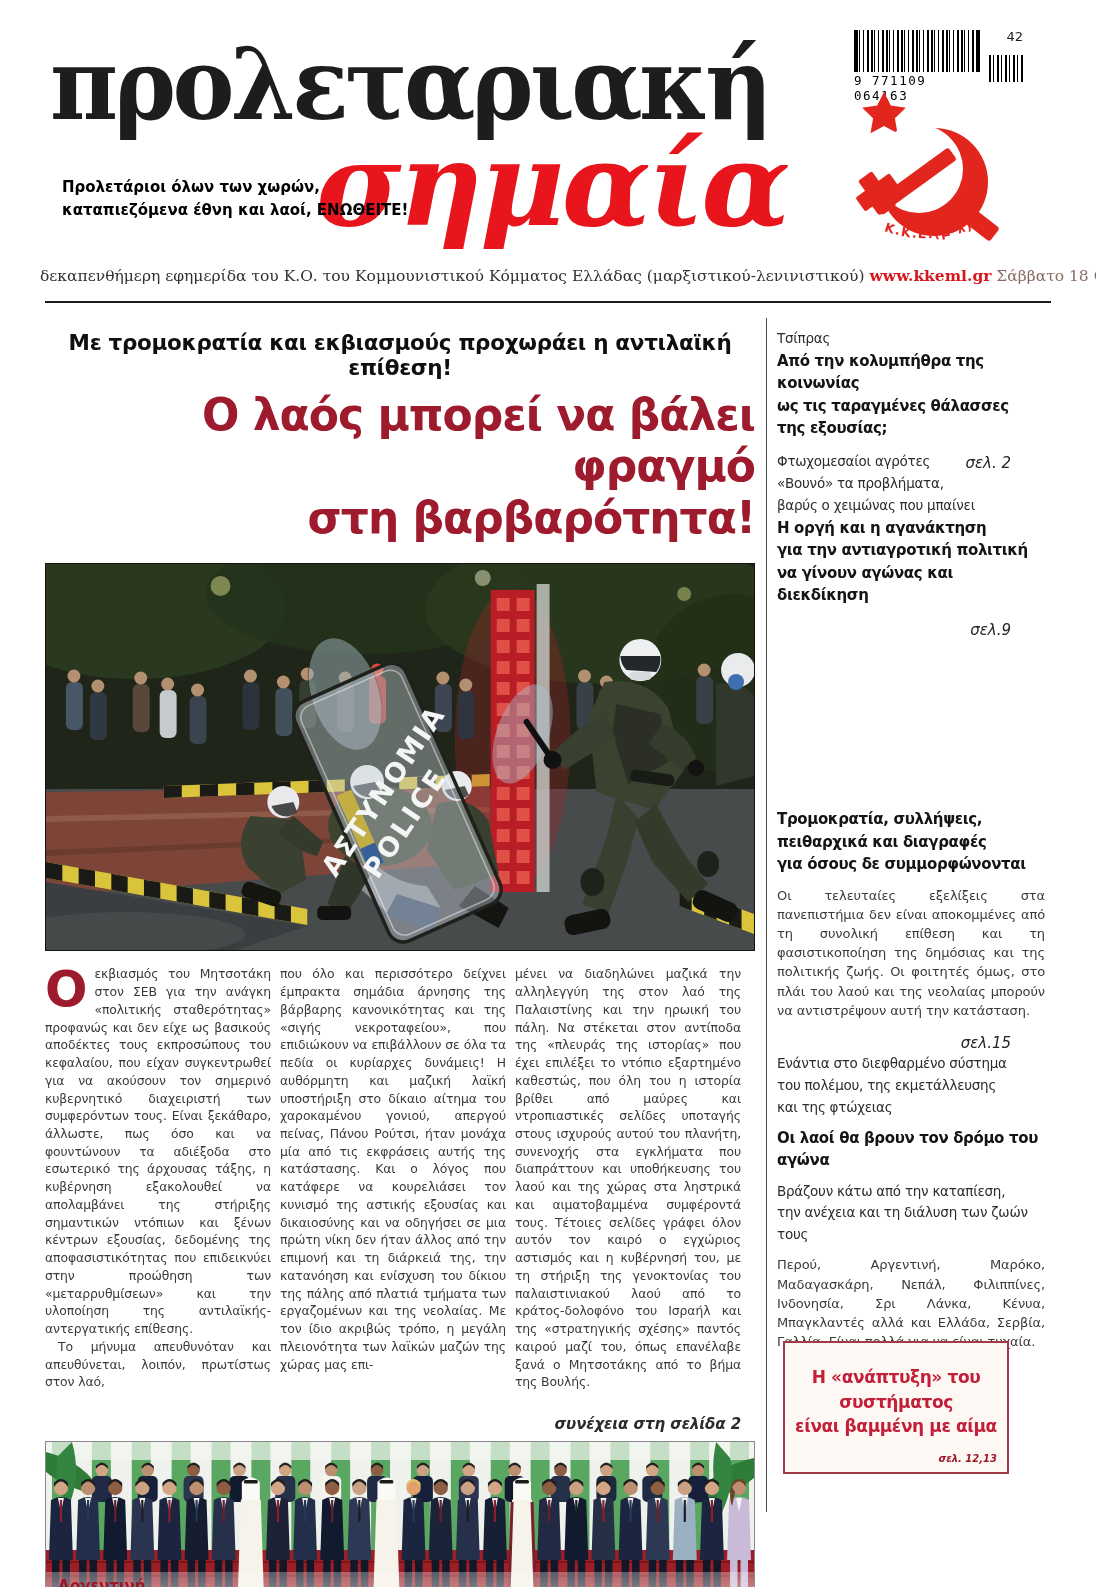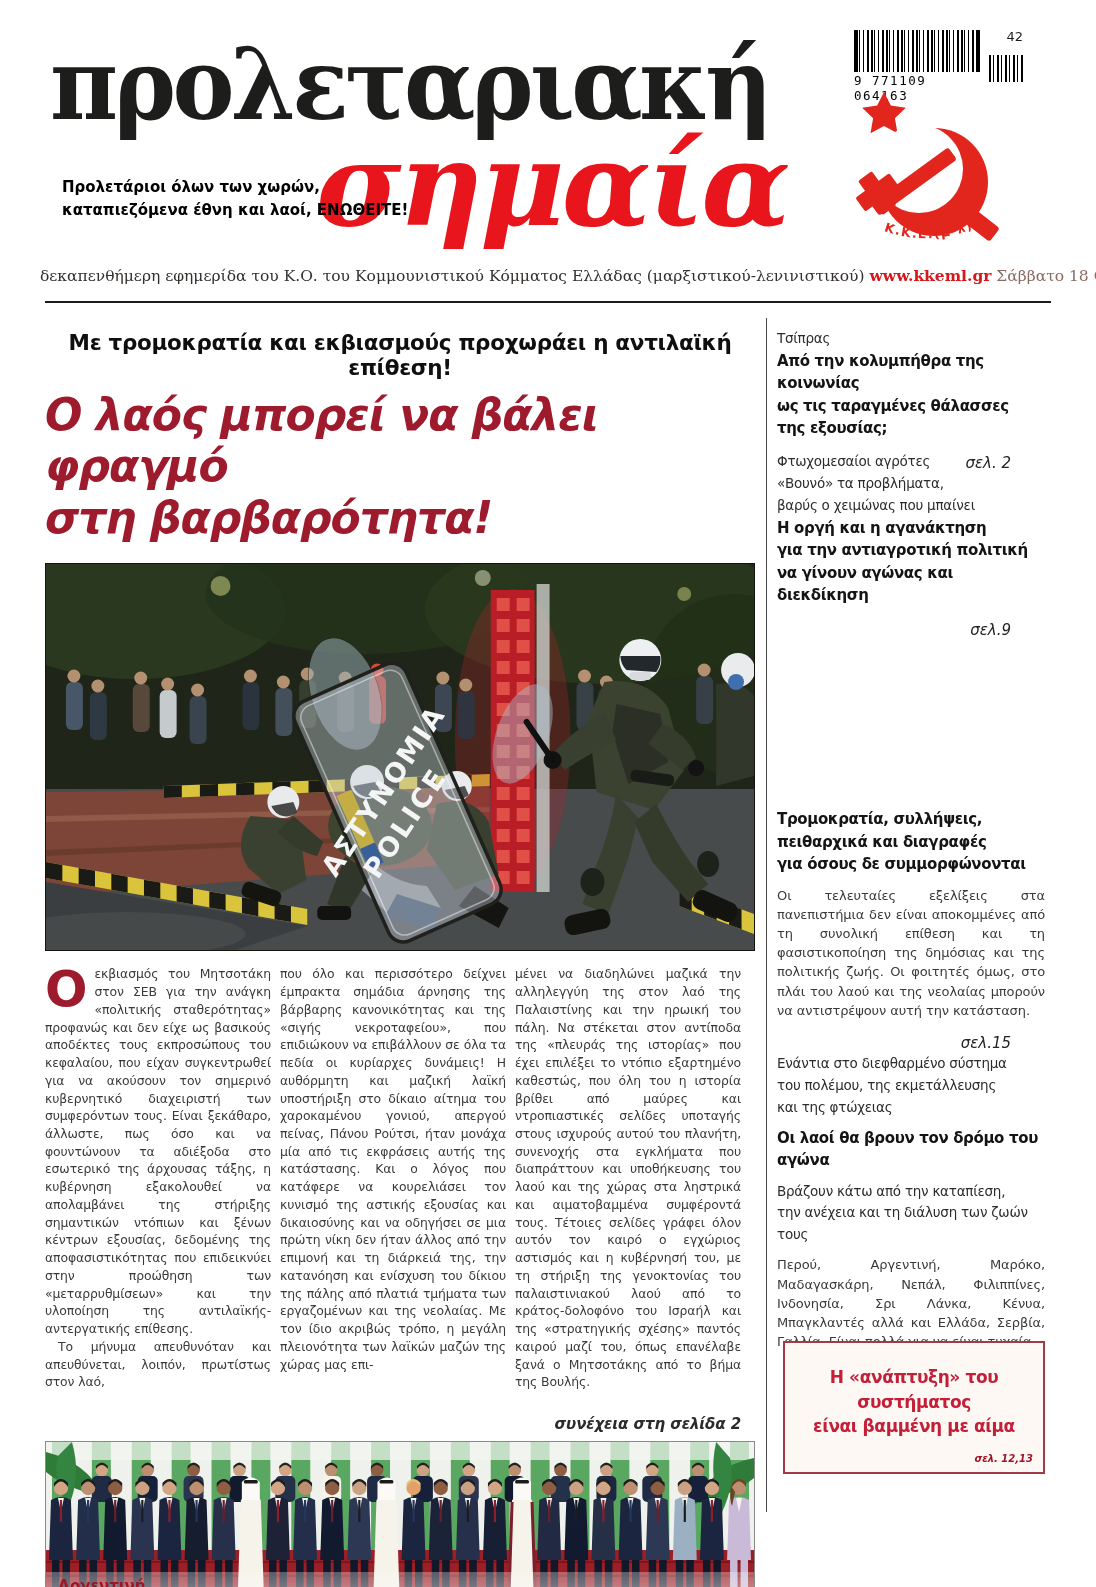--- a/index.html
+++ b/index.html
@@ -35,22 +35,22 @@
   .site{color:#d6171b;font-weight:bold;}
   .date{color:#8a6a62;}
 
   .toprule{position:absolute;left:45px;right:45px;top:301px;border-top:2px solid #1b1b1b;}
   .vdivider{position:absolute;left:766px;top:318px;height:1194px;border-left:1.5px solid #4a4a4a;}
 
   
   .lead{position:absolute;left:45px;top:318px;width:710px;}
   .kicker{margin-top:12px;text-align:center;font-size:21.5px;font-weight:bold;color:#0f0f0f;
     letter-spacing:-0.3px;}
-  .headline{margin-top:9px;text-align:left;font-size:44px;line-height:1.17;font-weight:bold;
-    color:#9e1b2e;letter-spacing:-1px;white-space:pre-line;font-style:italic;}
+  .headline{margin-top:9px;text-align:right;font-size:44px;line-height:1.17;font-weight:bold;
+    color:#9e1b2e;letter-spacing:-1px;white-space:pre-line;}
   .photo1{display:block;margin-top:20px;border:1px solid #14140f;}
   .cols{display:flex;gap:9px;margin-top:14px;}
   .col{width:226px;font-size:12.4px;line-height:1.43;text-align:justify;color:#3a3a38;
     letter-spacing:-0.1px;}
   .col p{margin:0;}
   .col p + p{text-indent:13px;}
   .dropcap{float:left;font-size:50px;line-height:.82;font-weight:bold;color:#9e1b2e;
     padding:4px 7px 0 0;}
   .continuation{margin-top:23px;text-align:right;font-style:italic;font-weight:bold;
     font-size:15px;color:#2b2b2b;}
@@ -70,21 +70,21 @@
     white-space:pre-line;}
   .sb-title{font-size:15px;font-weight:bold;color:#141414;line-height:1.5;
     letter-spacing:-0.35px;white-space:pre-line;}
   .sb-sub{font-size:13.5px;color:#2c2c2a;line-height:1.6;letter-spacing:-0.25px;
     white-space:pre-line;margin-top:9px;}
   .sb-body{font-size:13px;color:#3a3a38;line-height:1.48;text-align:justify;margin-top:10px;
     letter-spacing:-0.1px;}
   .sb-page{margin-top:14px;text-align:right;padding-right:34px;font-style:italic;
     font-weight:normal;font-size:15px;color:#242424;}
 
-  .sb-box{position:absolute;left:6px;top:1023px;width:262px;box-sizing:border-box;
+  .sb-box{position:absolute;left:6px;top:1023px;width:226px;box-sizing:border-box;
     border:2px solid #a43a48;background:#fdf8f4;padding:22px 10px 8px;}
   .box-title{text-align:center;font-size:17px;font-weight:bold;color:#c31f38;line-height:1.45;
     white-space:pre-line;letter-spacing:-0.4px;}
   .box-sub{text-align:center;font-size:17px;font-weight:bold;color:#191919;line-height:1.45;
     white-space:pre-line;margin-top:18px;letter-spacing:-0.4px;}
   .box-page{margin-top:14px;text-align:right;font-style:italic;font-weight:bold;
     font-size:10px;color:#9e1526;}
 </style>
 </head>
 <body>

